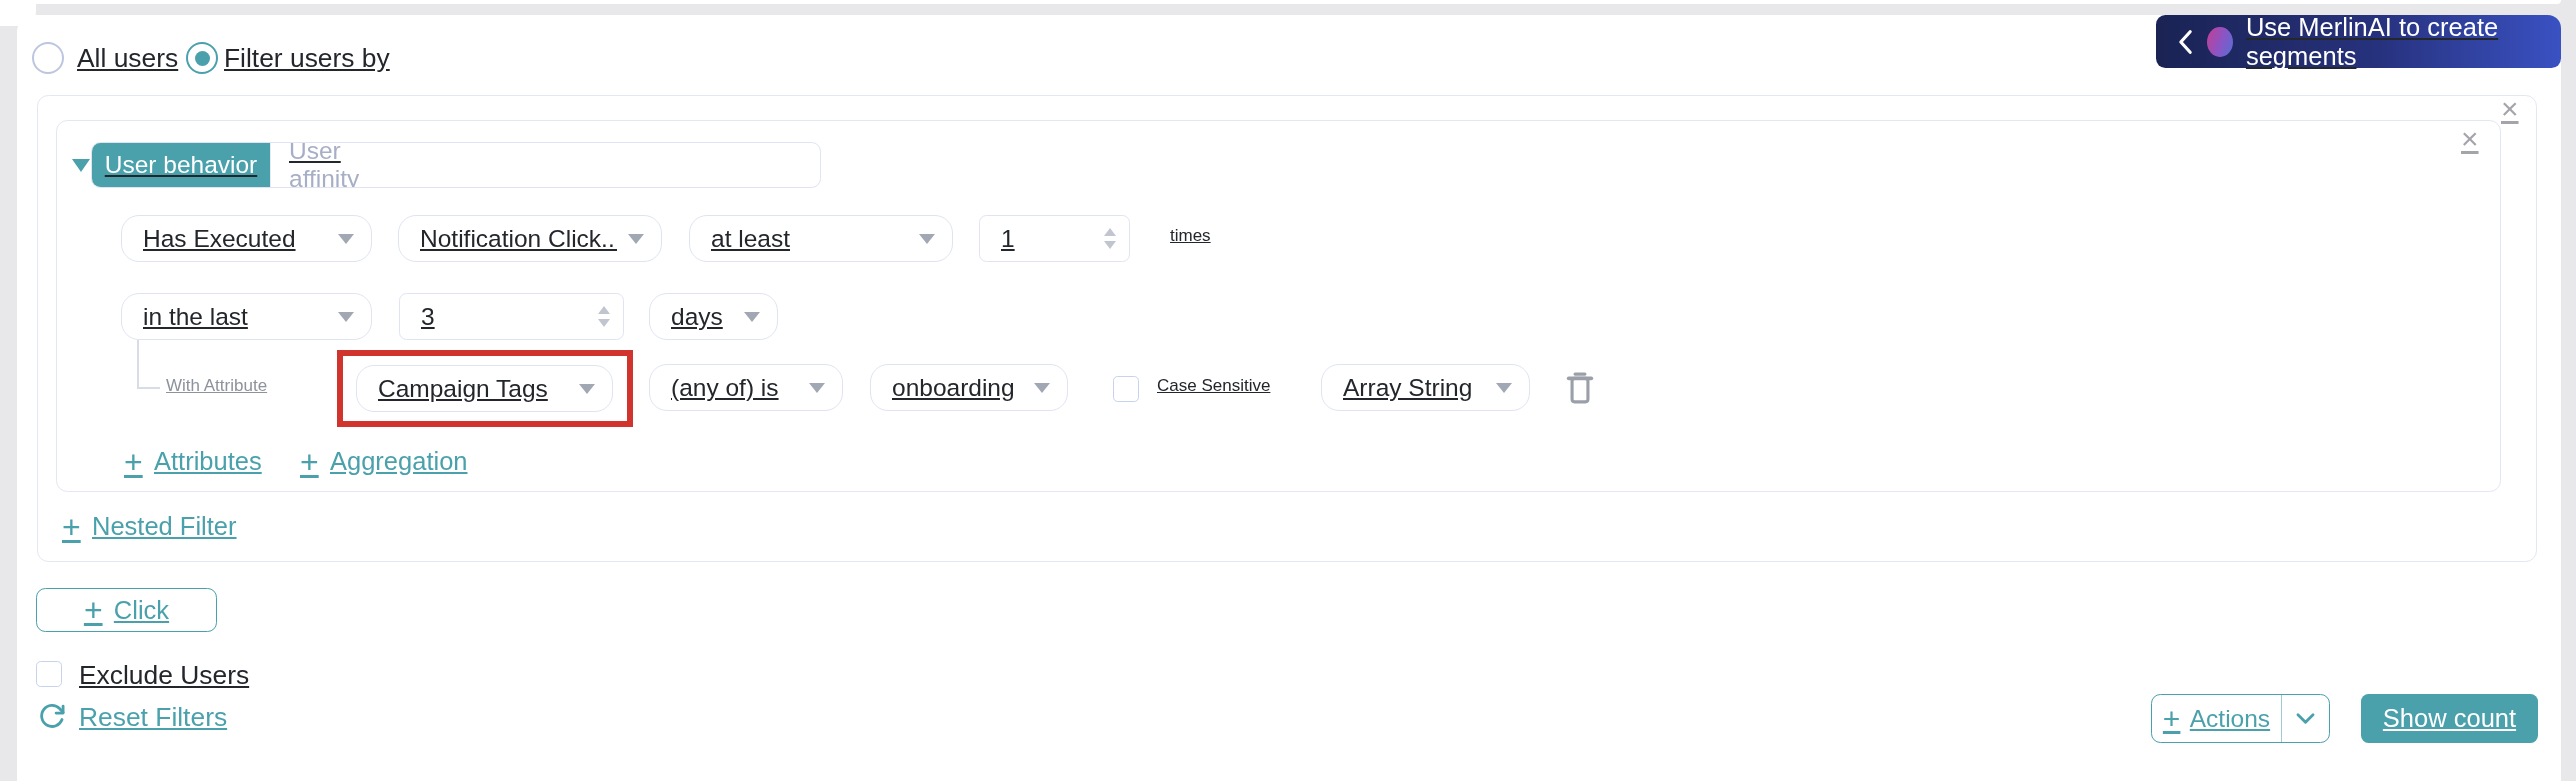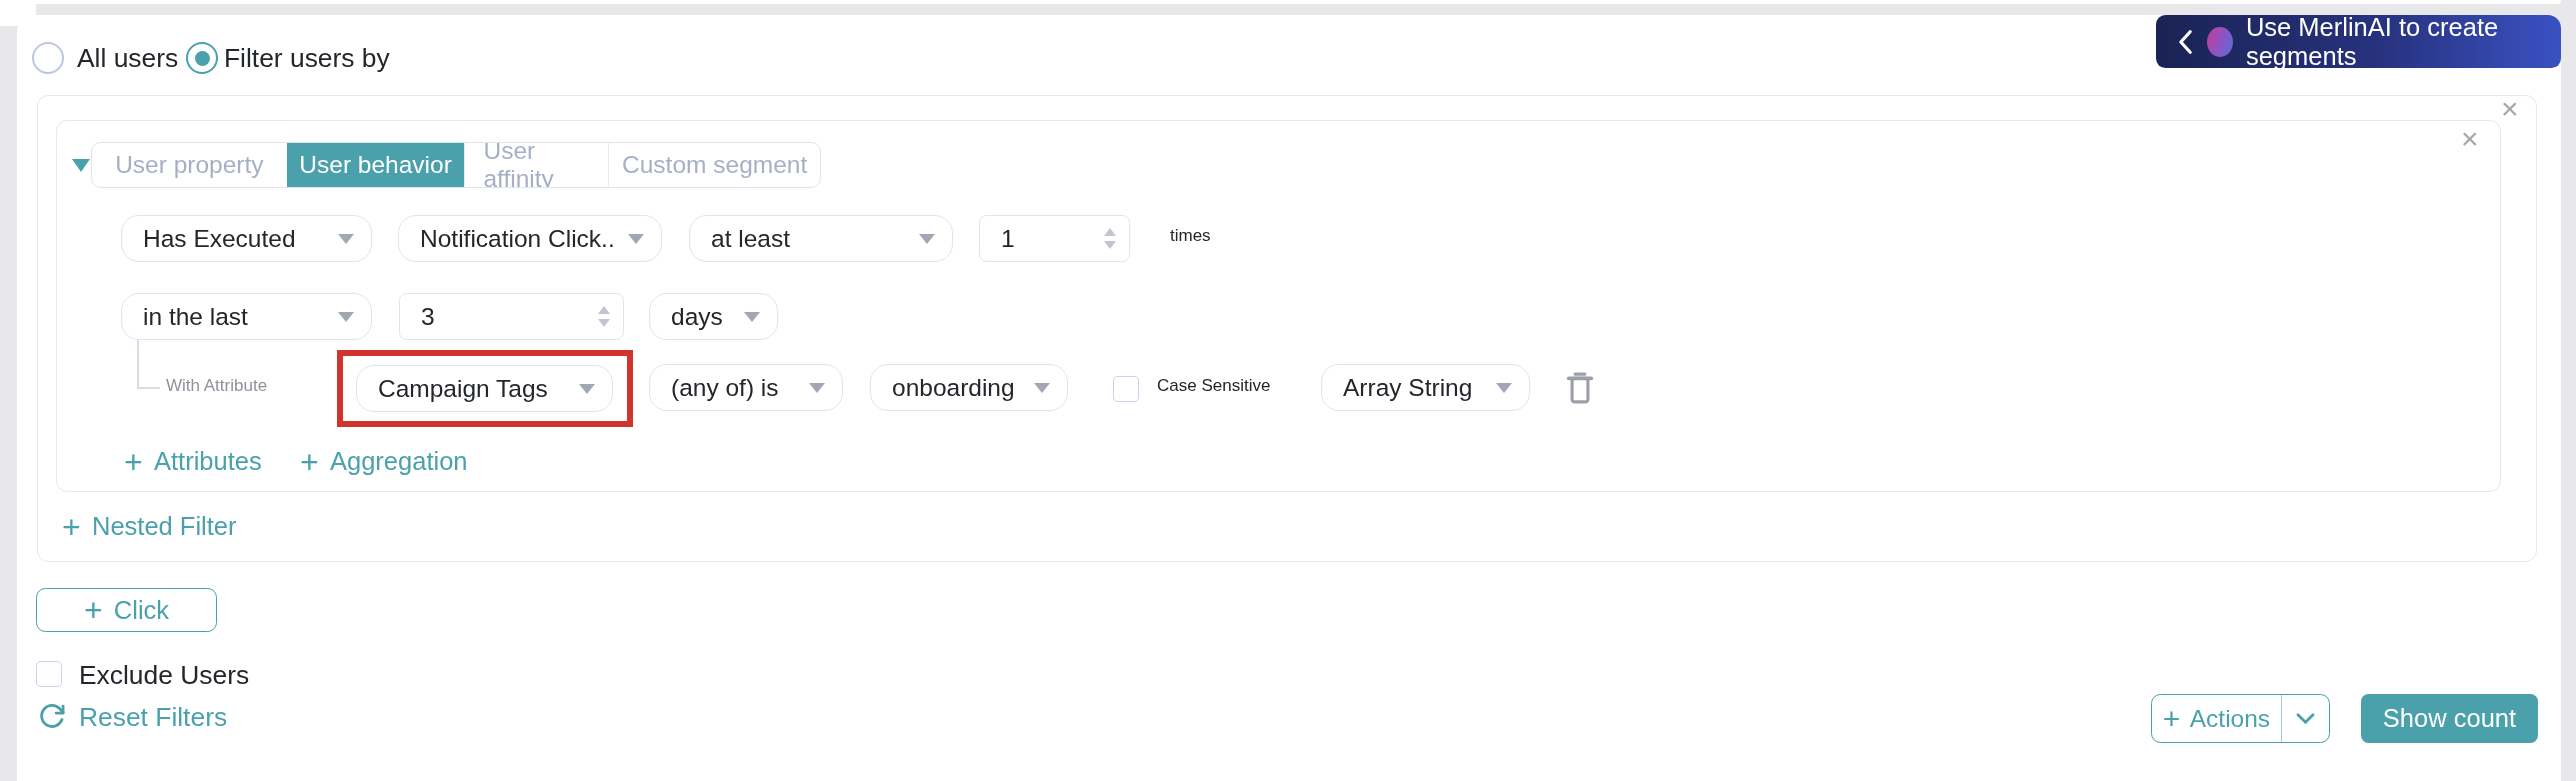--- a/index.html
+++ b/index.html
@@ -1,18 +1,18 @@
 <!DOCTYPE html>
 <html style="font-size:15px"><head>
 <meta charset="utf-8">
 <style>
   html,body{margin:0;padding:0;}
   .stage{position:relative;width:2576px;height:781px;background:#e8e8ea;overflow:hidden;
          font-family:"Liberation Sans",sans-serif;color:#23262b;}
-  .abs{position:absolute;}
+  .abs{position:absolute;text-decoration:underline;}
   
   .top-line{left:0;top:0;width:2561px;height:3.8px;background:#ffffff;border-radius:0 0 7.5px 0;}
   .top-frag{left:0;top:0;width:36px;height:26.4px;background:#ffffff;border-bottom-right-radius:15px;}
   
   .panel{left:17px;top:15px;width:2544px;height:766px;background:#ffffff;border-radius:17px 17px 0 0;}
   
   .radio{width:32px;height:32px;border-radius:50%;background:#fff;box-sizing:border-box;}
   .radio.off{border:2.8px solid #bcc6df;}
   .radio.on{border:2.8px solid #4AA1AC;display:flex;align-items:center;justify-content:center;}
   .radio.on .dot{width:15px;height:15px;border-radius:50%;background:#4AA1AC;}
@@ -105,24 +105,22 @@
 
   <div class="abs card outer-card"></div>
   <div class="abs close-x" style="left:2501px;top:94px;">×</div>
 
   <div class="abs card inner-card"></div>
   <div class="abs close-x" style="left:2461px;top:124px;">×</div>
 
   <div class="abs tri-down" style="left:72px;top:159px;"></div>
 
   <div class="abs tabs">
-    <div class="tab" style="width:195px;">User property</div>
     <div class="tab active" style="width:178px;">User behavior</div>
     <div class="tab" style="width:144px;padding-left:18px;">User affinity</div>
-    <div class="tab" style="width:212px;">Custom segment</div>
   </div>
 
   <div class="abs dd" style="left:121px;top:215px;width:251px;">
     <span class="txt">Has Executed</span>
     <span class="caret"></span>
   </div>
   <div class="abs dd" style="left:398px;top:215px;width:264px;">
     <span class="txt">Notification Click...</span>
     <span class="caret"></span>
   </div>

